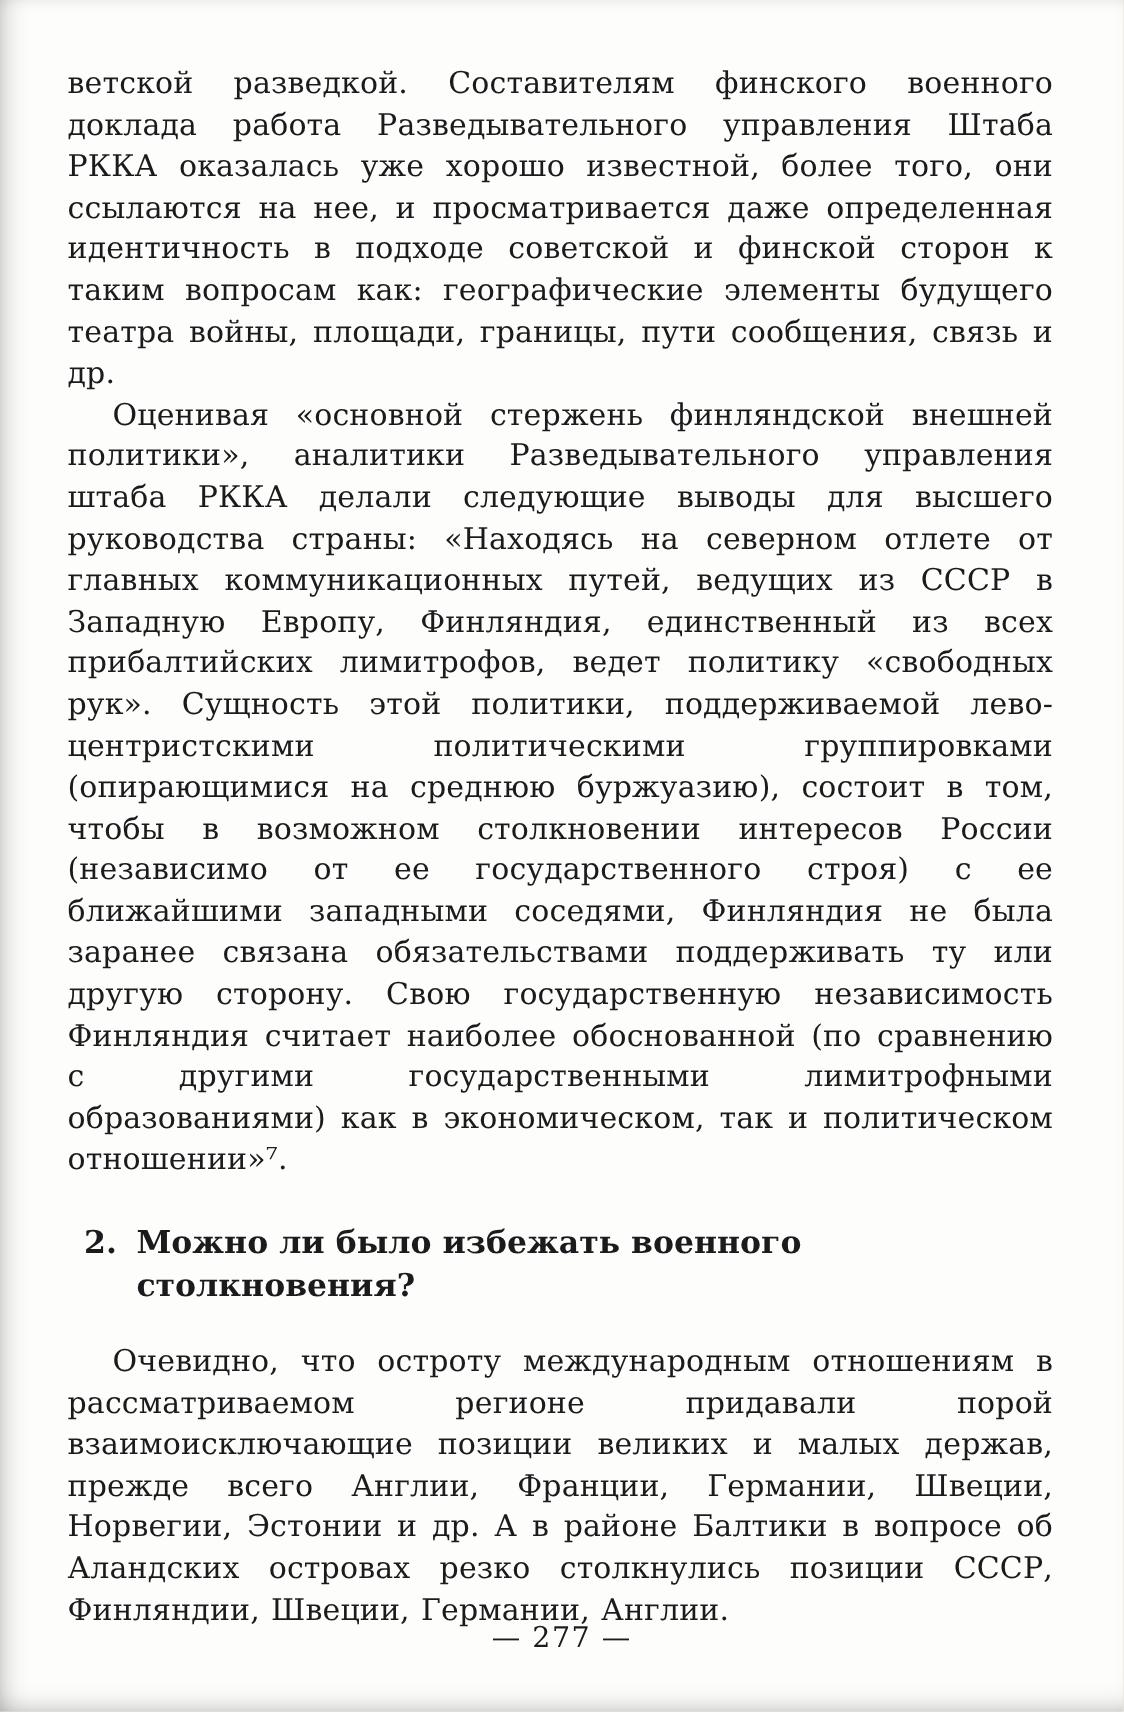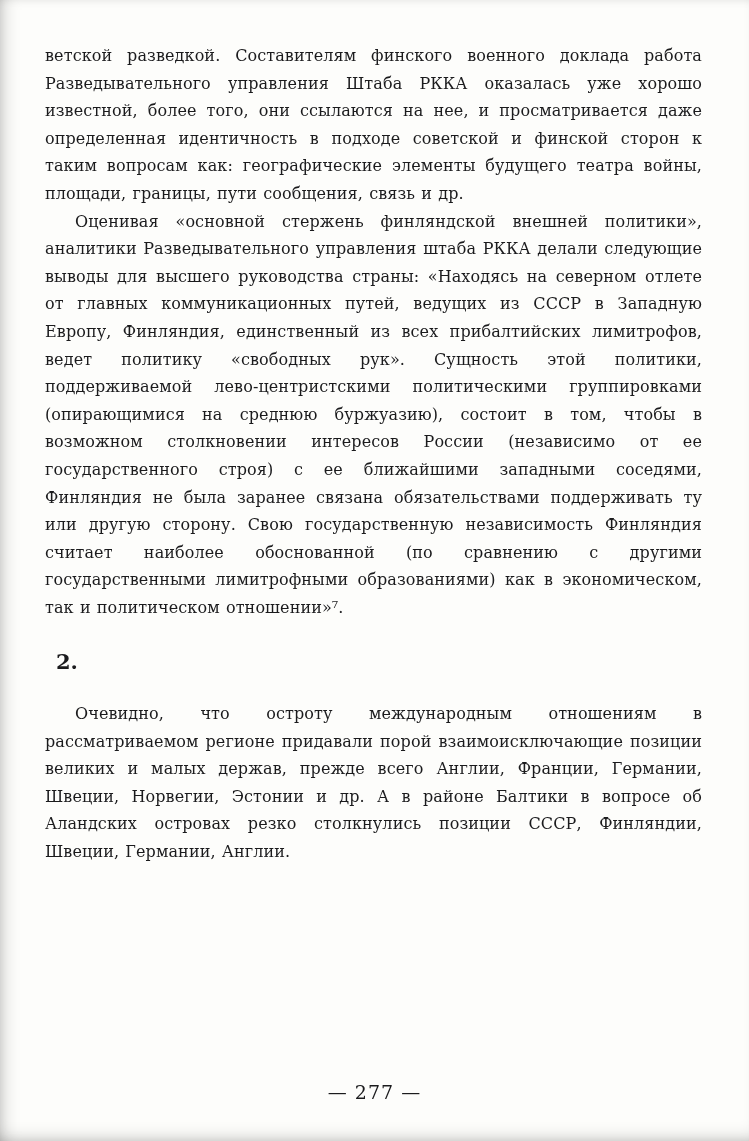--- a/index.html
+++ b/index.html
@@ -22,21 +22,21 @@
     font-family: "DejaVu Serif", "Liberation Serif", serif;
   }
   .text-column {
     position: absolute;
     left: 45px;
     right: 47px;
     top: 42px;
   }
   p.para {
     margin: 0;
-    font-size: 16px;
+    font-size: 20px;
     line-height: 27.6px;
     text-align: justify;
     letter-spacing: 0.1px;
     word-spacing: 1px;
   }
   p.para.indent {
     text-indent: 30px;
   }
   .heading {
     display: flex;
@@ -71,20 +71,21 @@
 
 <div class="page">
   <div class="text-column">
 
     <p class="para">ветской разведкой. Составителям финского военного доклада работа Разведывательного управления Штаба РККА оказалась уже хорошо известной, более того, они ссылаются на нее, и просматривается даже определенная идентичность в подходе советской и финской сторон к таким вопросам как: географические элементы будущего театра войны, площади, границы, пути сообщения, связь и др.</p>
 
     <p class="para indent">Оценивая «основной стержень финляндской внешней политики», аналитики Разведывательного управления штаба РККА делали следующие выводы для высшего руководства страны: «Находясь на северном отлете от главных коммуникационных путей, ведущих из СССР в Западную Европу, Финляндия, единственный из всех прибалтийских лимитрофов, ведет политику «свободных рук». Сущность этой политики, поддерживаемой лево-центристскими политическими группировками (опирающимися на среднюю буржуазию), состоит в том, чтобы в возможном столкновении интересов России (независимо от ее государственного строя) с ее ближайшими западными соседями, Финляндия не была заранее связана обязательствами поддерживать ту или другую сторону. Свою государственную независимость Финляндия считает наиболее обоснованной (по сравнению с другими государственными лимитрофными образованиями) как в экономическом, так и политическом отношении»⁷.</p>
 
     <div class="heading">
       <span class="heading-number">2.</span>
+      <span class="heading-title">Можно ли было избежать военного столкновения?</span>
     </div>
 
     <p class="para indent">Очевидно, что остроту международным отношениям в рассматриваемом регионе придавали порой взаимоисключающие позиции великих и малых держав, прежде всего Англии, Франции, Германии, Швеции, Норвегии, Эстонии и др. А в районе Балтики в вопросе об Аландских островах резко столкнулись позиции СССР, Финляндии, Швеции, Германии, Англии.</p>
 
 
   </div>
 
   <div class="footer">— 277 —</div>
 </div>
 

